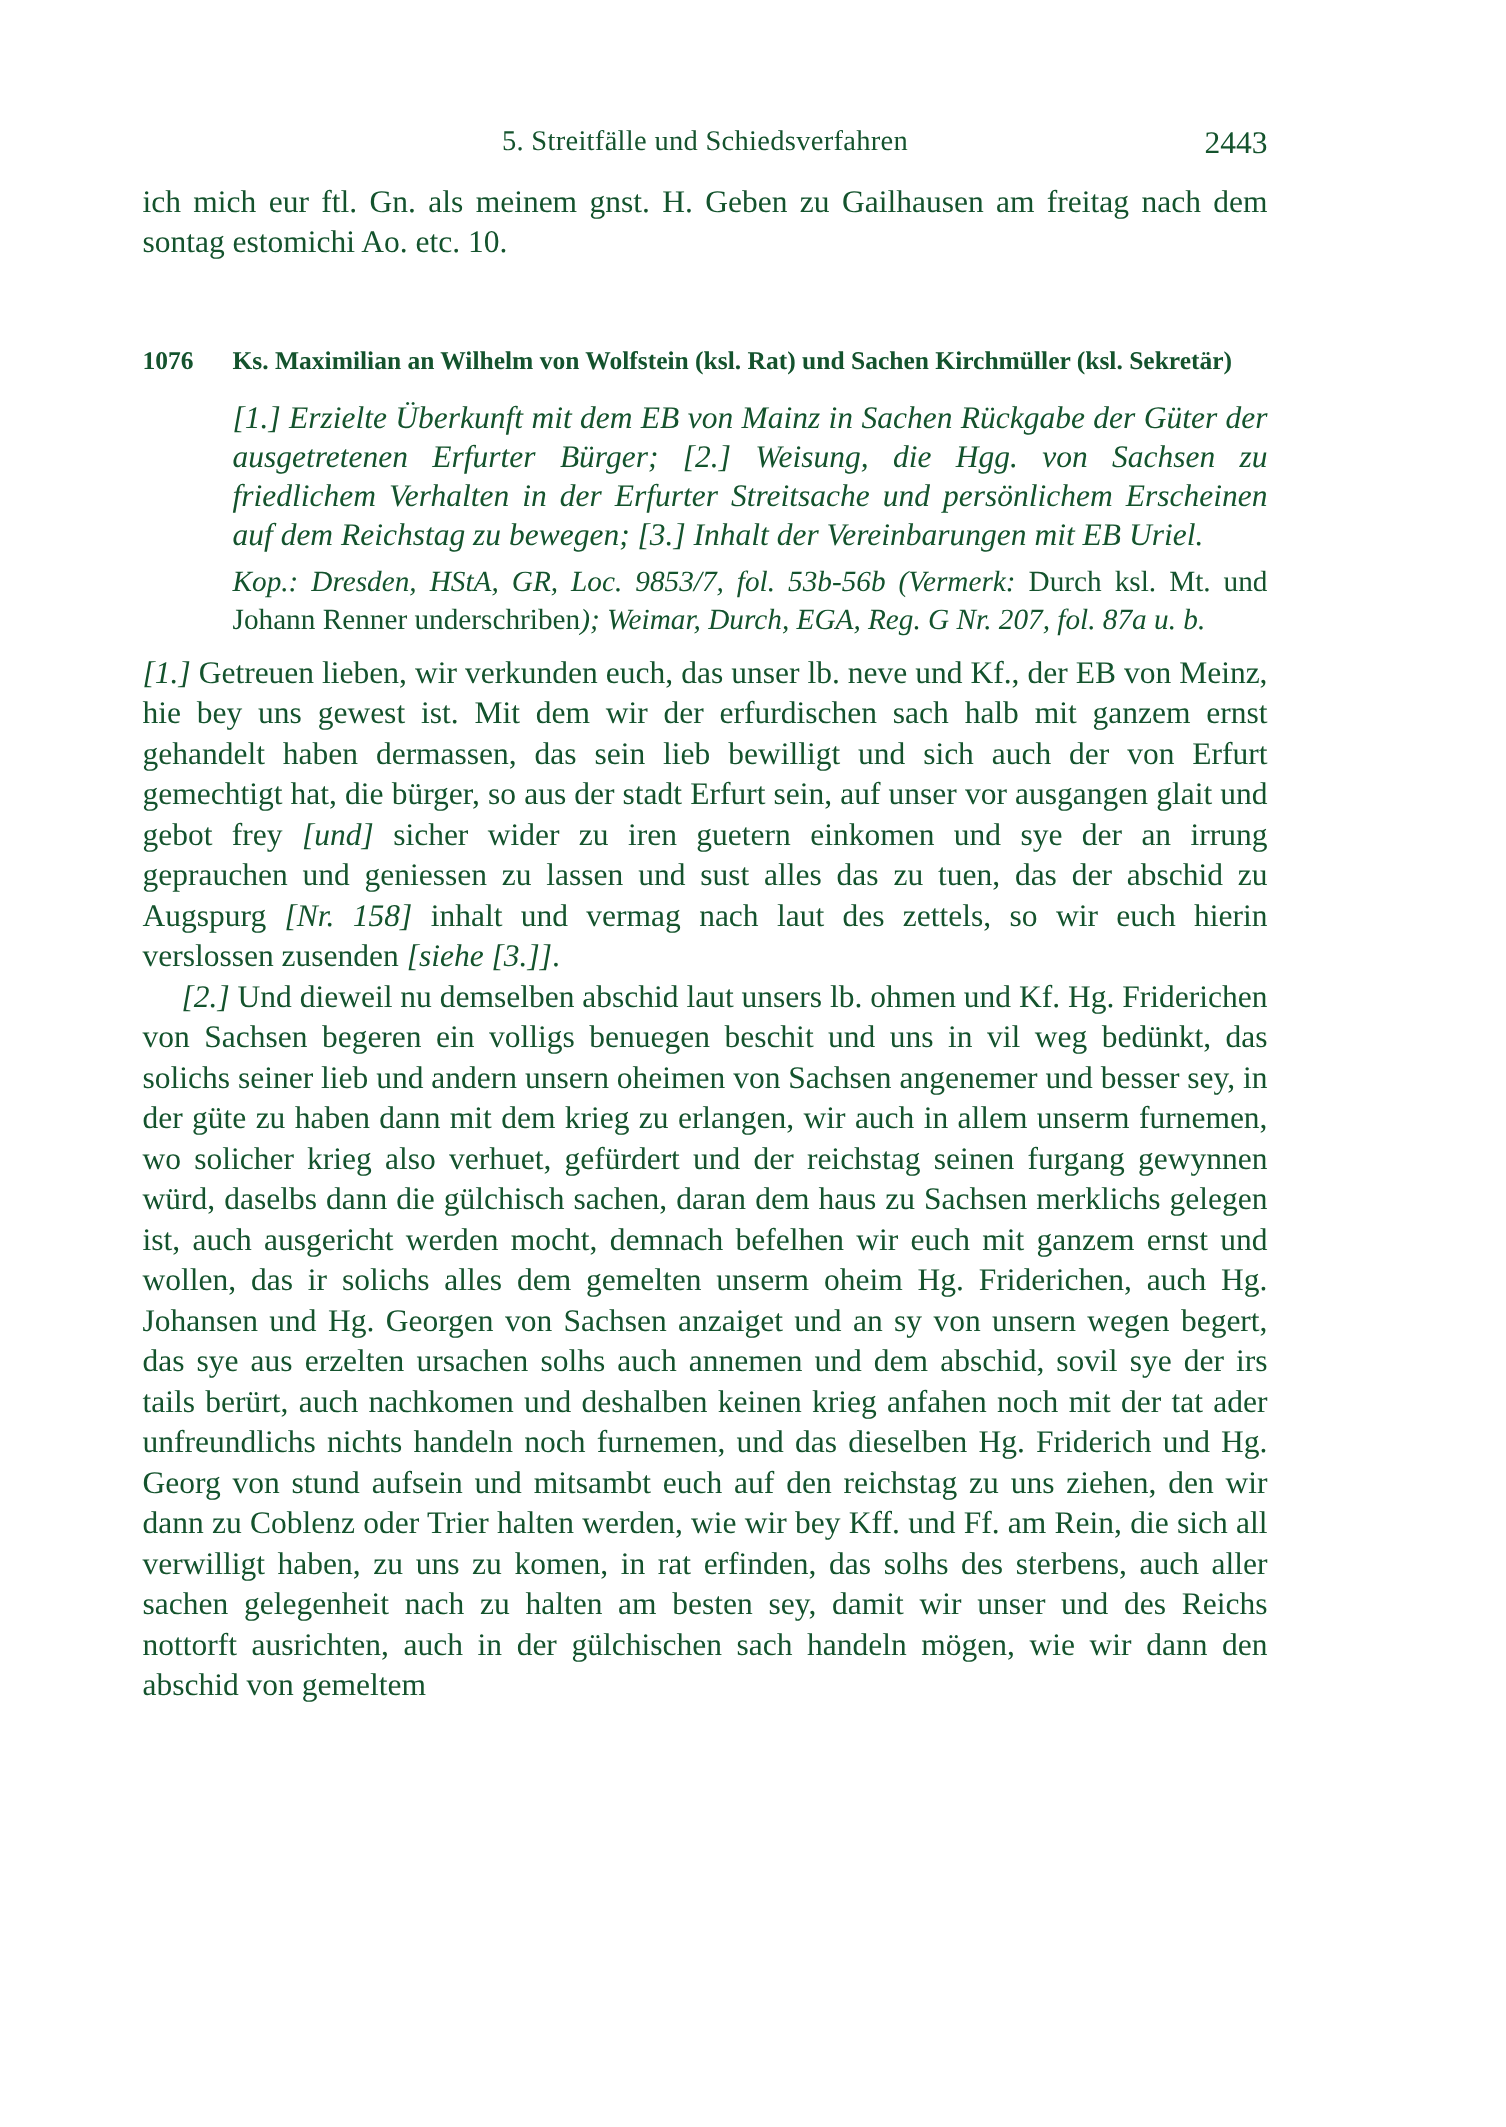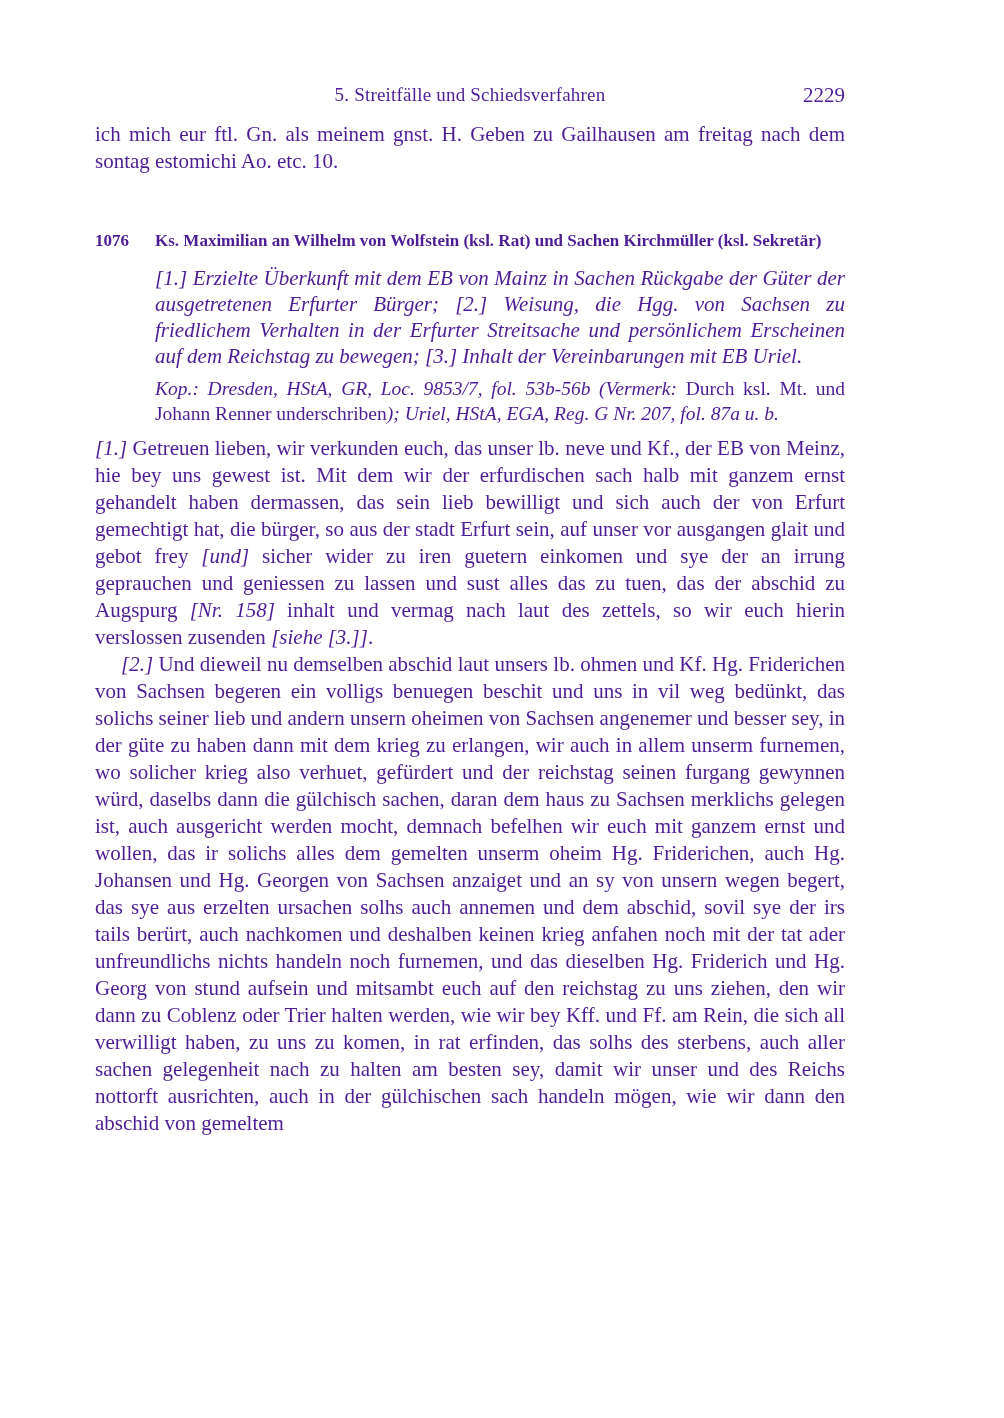--- a/index.html
+++ b/index.html
@@ -5,21 +5,21 @@
   html, body {
     margin: 0;
     padding: 0;
     background: #ffffff;
   }
   .page {
     position: relative;
     width: 1004px;
     height: 1418px;
     background: #ffffff;
-    color: #4c1d95;
+    color: #14532d;
     font-family: "Liberation Serif", serif;
     box-sizing: border-box;
     padding: 82px 159px 0 95px;
     overflow: hidden;
     -webkit-hyphens: auto;
     hyphens: auto;
   }
   .running-head {
     position: relative;
     height: 26px;
@@ -87,36 +87,36 @@
   .run-italic { font-style: italic; margin-top: 44px; }
   .run-roman { font-style: normal; }
 </style>
 </head>
 <body>
 
 <div class="page">
 
   <header class="running-head">
     <span class="head-title">5. Streitfälle und Schiedsverfahren</span>
-    <span class="page-num">2229</span>
+    <span class="page-num">2443</span>
   </header>
 
   <p class="body-par">ich mich eur ftl. Gn. als meinem gnst. H. Geben zu Gailhausen am freitag nach dem sontag estomichi Ao. etc. 10.</p>
 
   <section class="entry">
 
     <h2 class="entry-heading">
       <span class="entry-number">1076</span>
       <span class="entry-title">Ks. Maximilian an Wilhelm von Wolfstein (ksl. Rat) und Sachen Kirchmüller (ksl. Sekretär)</span>
     </h2>
 
     <p class="summary">[1.] Erzielte Überkunft mit dem EB von Mainz in Sachen Rückgabe der Güter der ausgetretenen Erfurter Bürger; [2.] Weisung, die Hgg. von Sachsen zu friedlichem Verhalten in der Erfurter Streitsache und persönlichem Erscheinen auf dem Reichstag zu bewegen; [3.] Inhalt der Vereinbarungen mit EB Uriel.</p>
 
 
-    <p class="source-note"><span class="run-italic">Kop.: Dresden, HStA, GR, Loc. 9853/7, fol. 53b-56b (Vermerk: </span><span class="run-roman">Durch ksl. Mt. und Johann Renner underschriben</span><span class="run-italic">); Uriel, HStA, EGA, Reg. G Nr. 207, fol. 87a u. b.</span></p>
+    <p class="source-note"><span class="run-italic">Kop.: Dresden, HStA, GR, Loc. 9853/7, fol. 53b-56b (Vermerk: </span><span class="run-roman">Durch ksl. Mt. und Johann Renner underschriben</span><span class="run-italic">); Weimar, Durch, EGA, Reg. G Nr. 207, fol. 87a u. b.</span></p>
 
     <div class="entry-body">
       <p class="body-par"><span class="run-italic">[1.] </span><span class="run-roman">Getreuen lieben, wir verkunden euch, das unser lb. neve und Kf., der EB von Meinz, hie bey uns gewest ist. Mit dem wir der erfurdischen sach halb mit ganzem ernst gehandelt haben dermassen, das sein lieb bewilligt und sich auch der von Erfurt gemechtigt hat, die bürger, so aus der stadt Erfurt sein, auf unser vor ausgangen glait und gebot frey </span><span class="run-italic">[und]</span><span class="run-roman"> sicher wider zu iren guetern einkomen und sye der an irrung geprauchen und geniessen zu lassen und sust alles das zu tuen, das der abschid zu Augspurg </span><span class="run-italic">[Nr. 158]</span><span class="run-roman"> inhalt und vermag nach laut des zettels, so wir euch hierin verslossen zusenden </span><span class="run-italic">[siehe [3.]]</span><span class="run-roman">.</span></p>
       <p class="body-par indented"><span class="run-italic">[2.] </span><span class="run-roman">Und dieweil nu demselben abschid laut unsers lb. ohmen und Kf. Hg. Friderichen von Sachsen begeren ein volligs benuegen beschit und uns in vil weg bedünkt, das solichs seiner lieb und andern unsern oheimen von Sachsen angenemer und besser sey, in der güte zu haben dann mit dem krieg zu erlangen, wir auch in allem unserm furnemen, wo solicher krieg also verhuet, gefürdert und der reichstag seinen furgang gewynnen würd, daselbs dann die gülchisch sachen, daran dem haus zu Sachsen merklichs gelegen ist, auch ausgericht werden mocht, demnach befelhen wir euch mit ganzem ernst und wollen, das ir solichs alles dem gemelten unserm oheim Hg. Friderichen, auch Hg. Johansen und Hg. Georgen von Sachsen anzaiget und an sy von unsern wegen begert, das sye aus erzelten ursachen solhs auch annemen und dem abschid, sovil sye der irs tails berürt, auch nachkomen und deshalben keinen krieg anfahen noch mit der tat ader unfreundlichs nichts handeln noch furnemen, und das dieselben Hg. Friderich und Hg. Georg von stund aufsein und mitsambt euch auf den reichstag zu uns ziehen, den wir dann zu Coblenz oder Trier halten werden, wie wir bey Kff. und Ff. am Rein, die sich all verwilligt haben, zu uns zu komen, in rat erfinden, das solhs des sterbens, auch aller sachen gelegenheit nach zu halten am besten sey, damit wir unser und des Reichs nottorft ausrichten, auch in der gülchischen sach handeln mögen, wie wir dann den abschid von gemeltem</span></p>
     </div>
 
   </section>
 
 </div>
 

